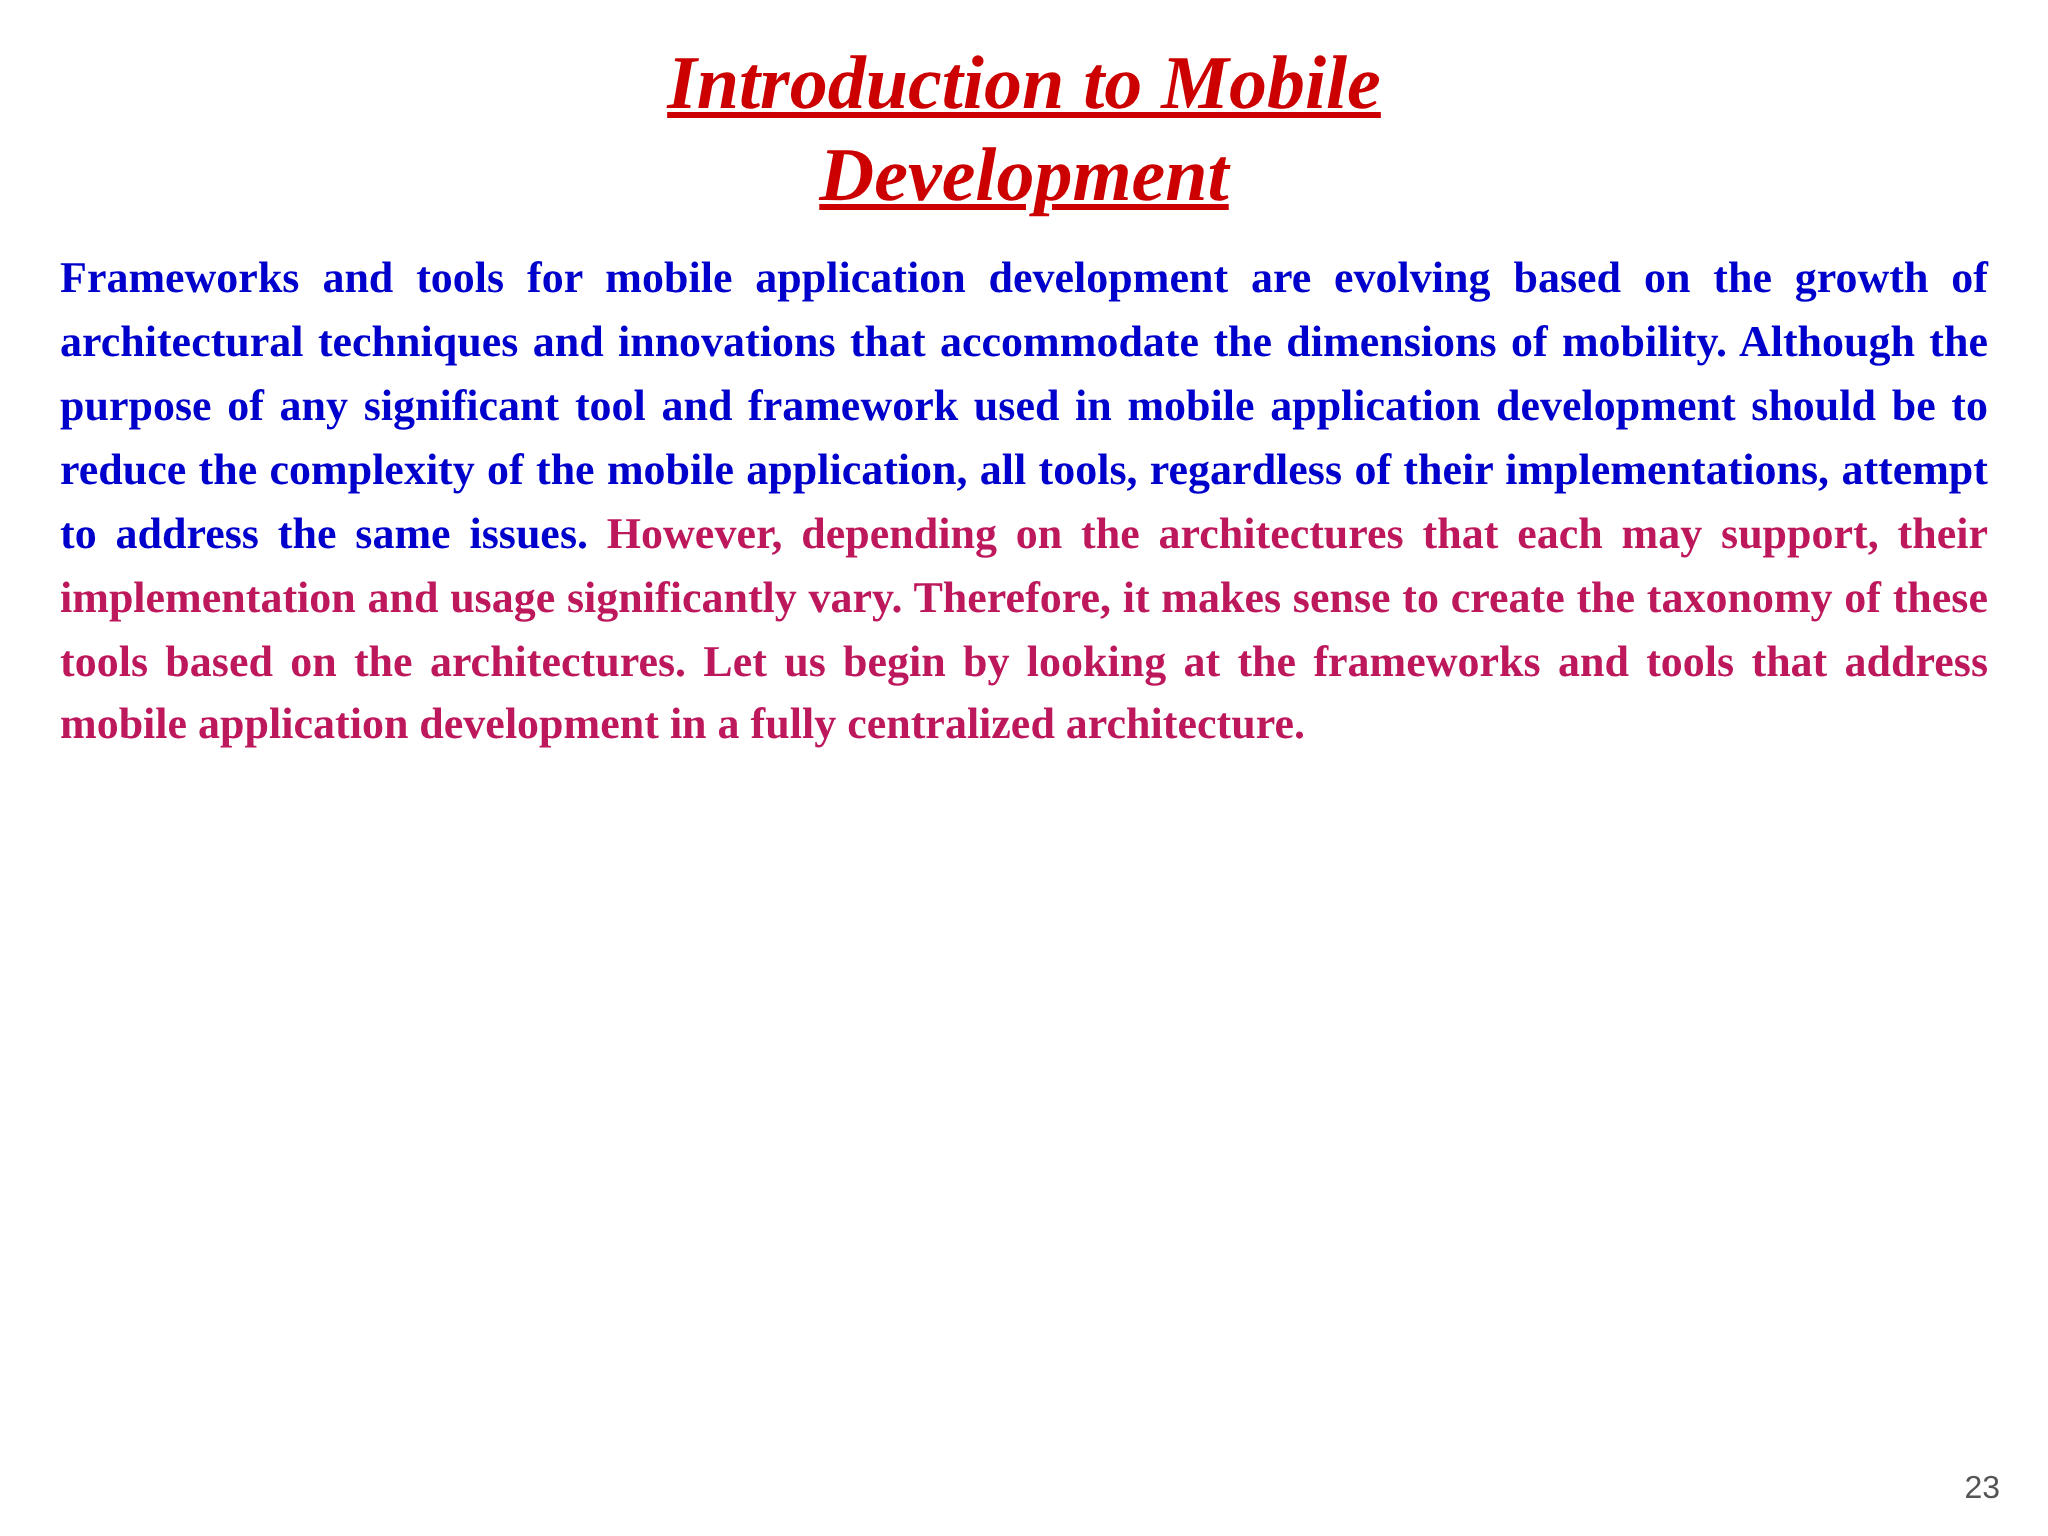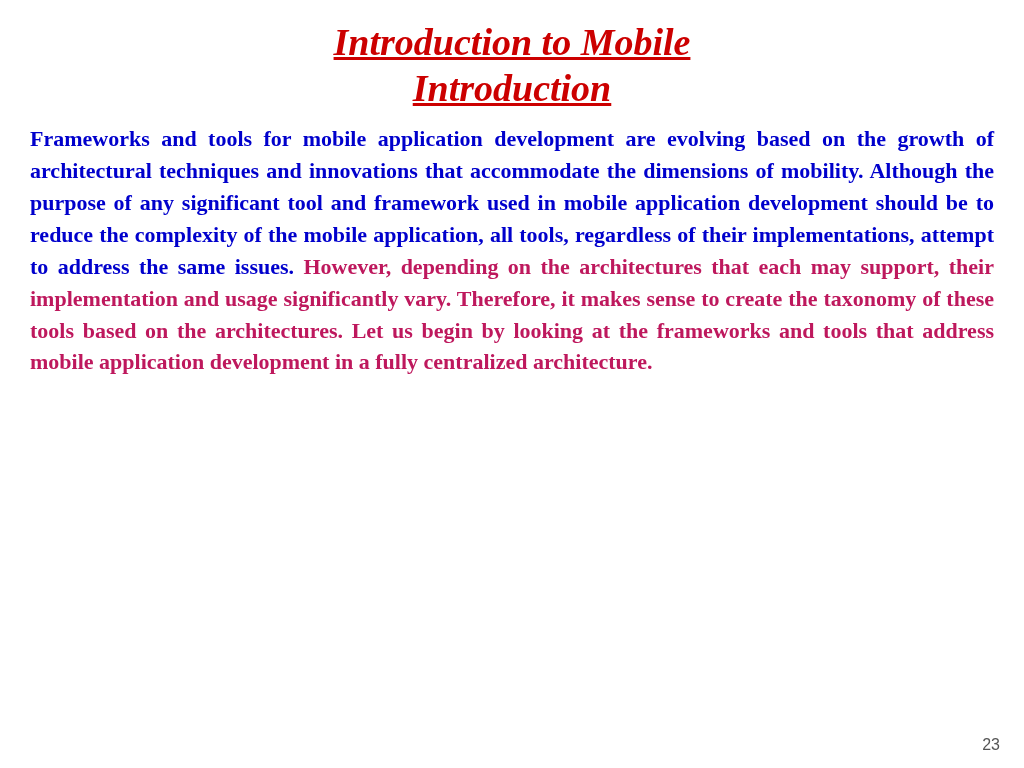--- a/index.html
+++ b/index.html
@@ -67,21 +67,21 @@
       text-align: right;
     }
   </style>
 </head>
 <body>
 
 <div class="slide-container">
 
   <div class="title-section">
     <span class="title-line1">Introduction to Mobile</span>
-    <span class="title-line2">Introduction</span>
+    <span class="title-line2">Development</span>
   </div>
 
   <div class="body-text">
     <span class="blue-text">Frameworks and tools for mobile application development are evolving based on the growth of architectural techniques and innovations that accommodate the dimensions of mobility.</span><span class="blue-text"> Although the purpose of any significant tool and framework used in mobile application development should be to reduce the complexity of the mobile application, all tools, regardless of their implementations, attempt to address the same issues.</span><span class="purple-text"> However, depending on the architectures that each may support, their implementation and usage significantly vary. Therefore, it makes sense to create the taxonomy of these tools based on the architectures. Let us begin by looking at the frameworks and tools that address mobile application development in a fully centralized architecture.</span>
   </div>
 
   <div class="page-number">23</div>
 
 </div>
 

